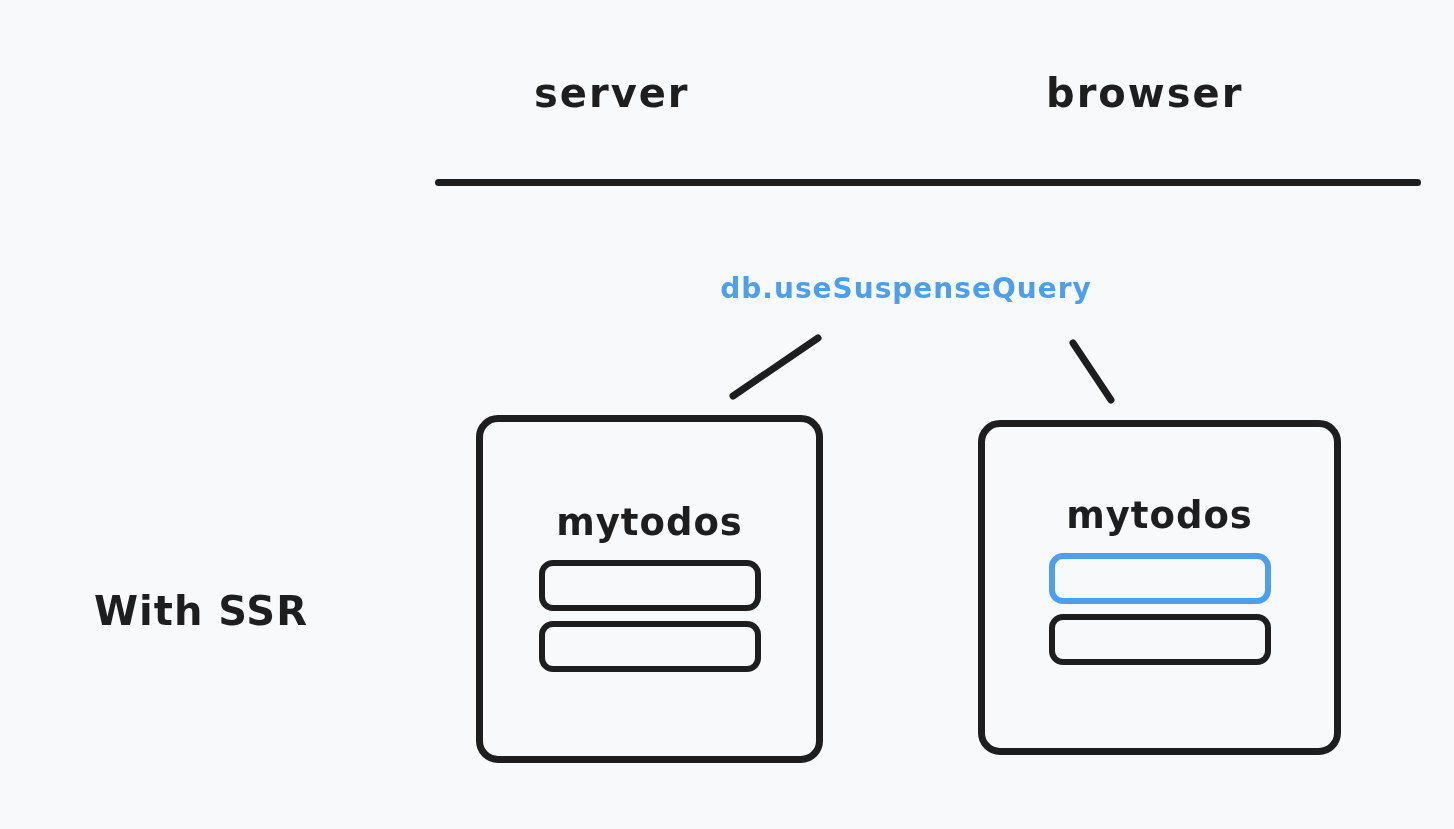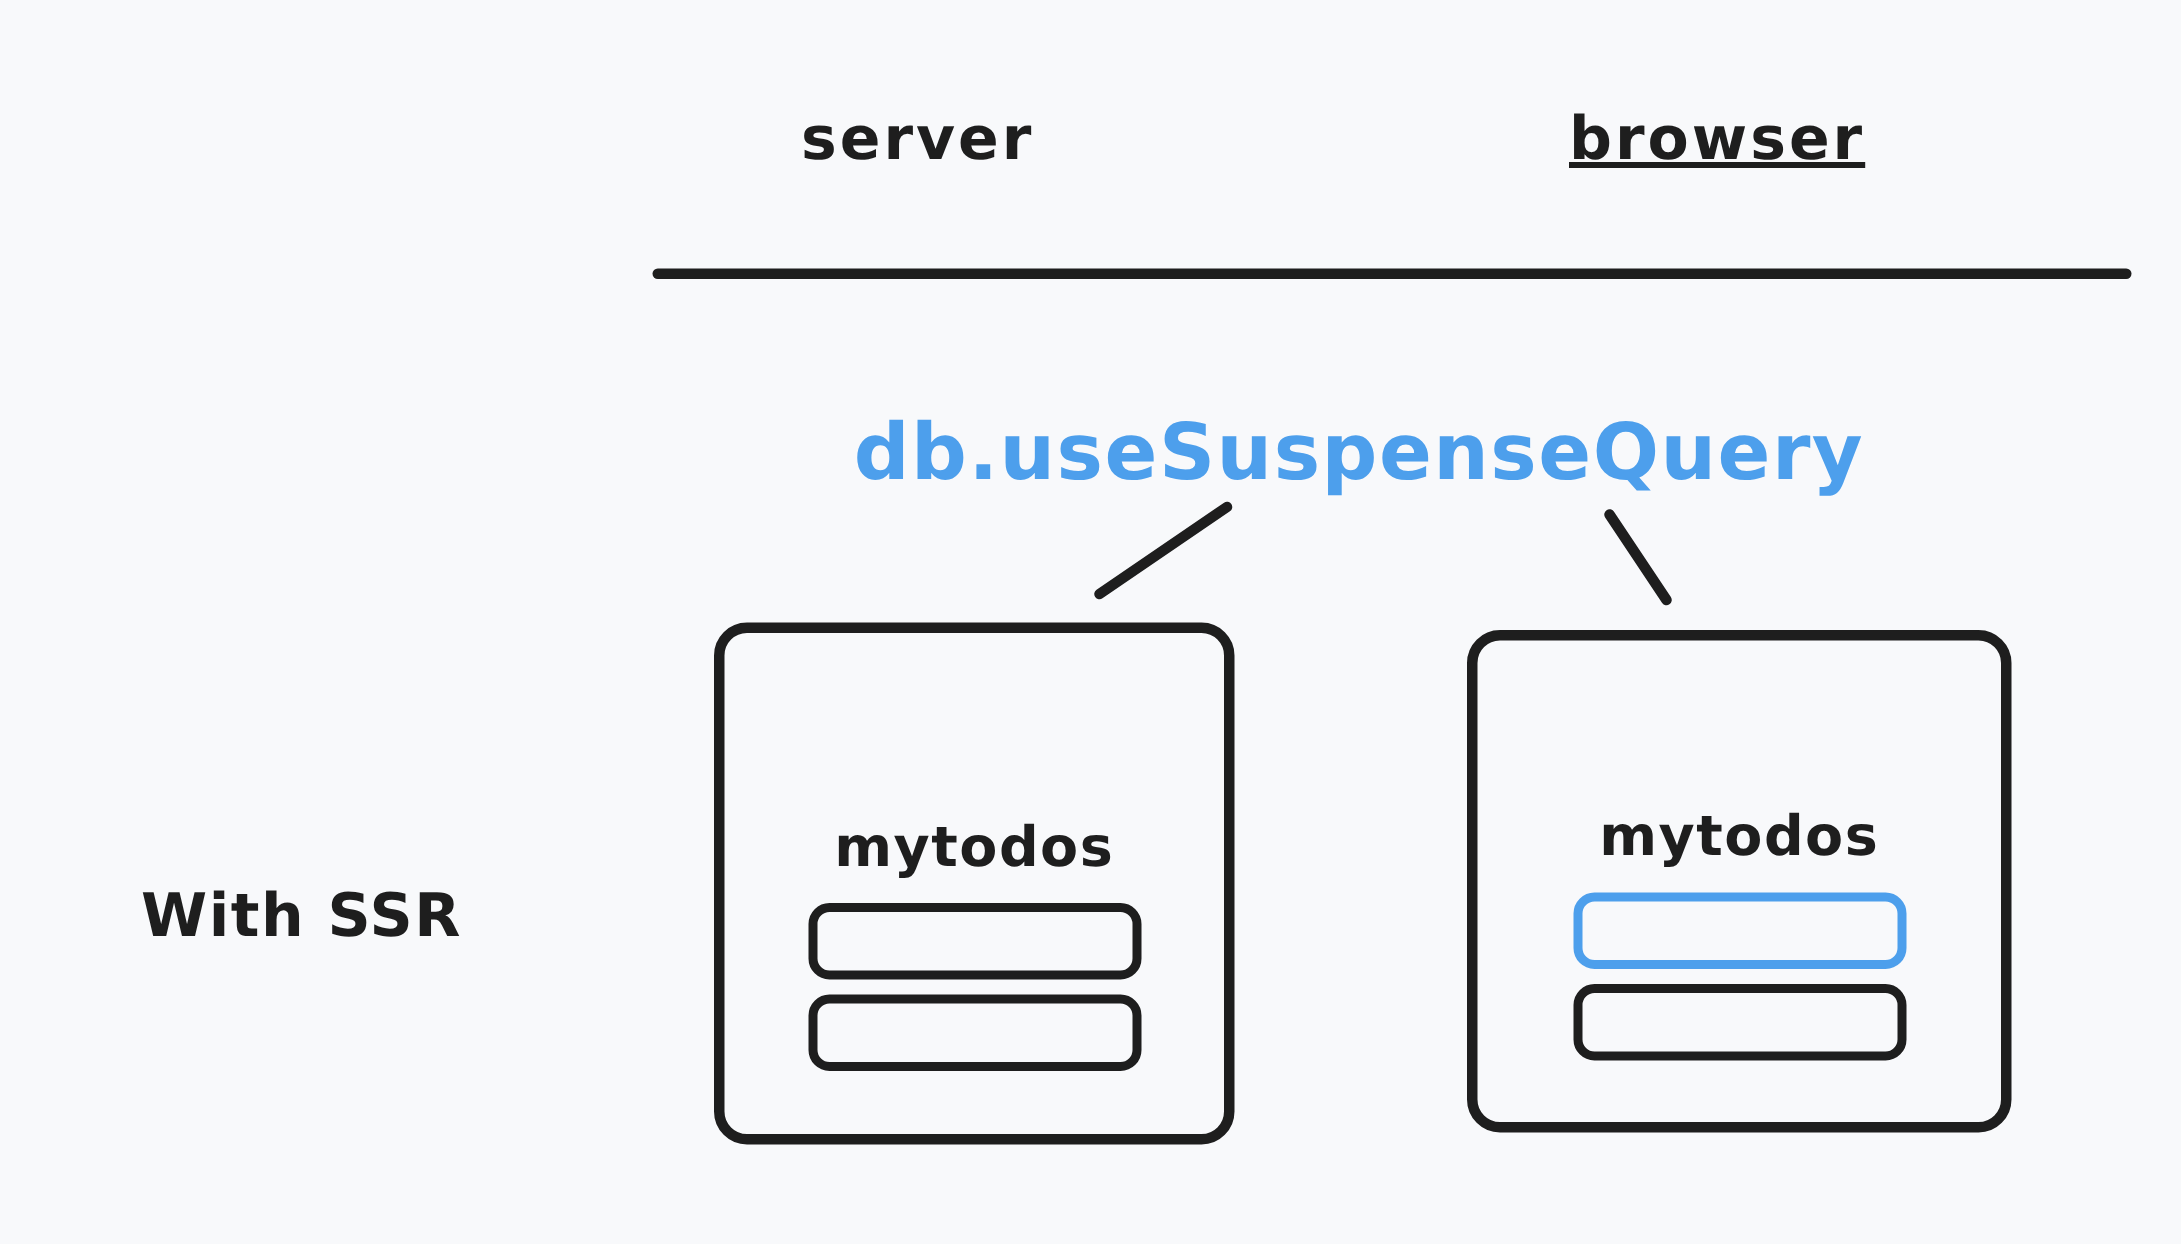--- a/index.html
+++ b/index.html
@@ -23,53 +23,52 @@
   .col-label {
     position: absolute;
     top: 70px;
     font-size: 40px;
     font-weight: bold;
     color: var(--stroke);
     letter-spacing: 2px;
     white-space: nowrap;
   }
   .col-label.server { left: 506px; }
-  .col-label.browser { left: 1018px; text-decoration: underline; }
+  .col-label.browser { left: 1018px; }
   .divider {
     position: absolute;
     left: 407px; top: 179px;
     width: 986px; height: 7px;
     background: var(--stroke);
     border-radius: 4px;
   }
   .hook-label {
     position: absolute;
     left: 878px; top: 272px;
     transform: translateX(-50%);
-    font-size: 52px;
+    font-size: 28px;
     font-weight: bold;
     letter-spacing: 1px;
     color: var(--accent);
     white-space: nowrap;
   }
   svg.connectors {
     position: absolute;
     left: 0; top: 0;
     width: 1454px; height: 829px;
     pointer-events: none;
   }
   .app-box {
     position: absolute;
     border: 7px solid var(--stroke);
     border-radius: 22px;
     background: transparent;
     display: flex;
     flex-direction: column;
     align-items: center;
-    justify-content: center;
   }
   .app-box.server-box {
     left: 448px; top: 415px;
     width: 347px; height: 348px;
     padding-top: 78px;
   }
   .app-box.browser-box {
     left: 950px; top: 420px;
     width: 363px; height: 335px;
     padding-top: 66px;

